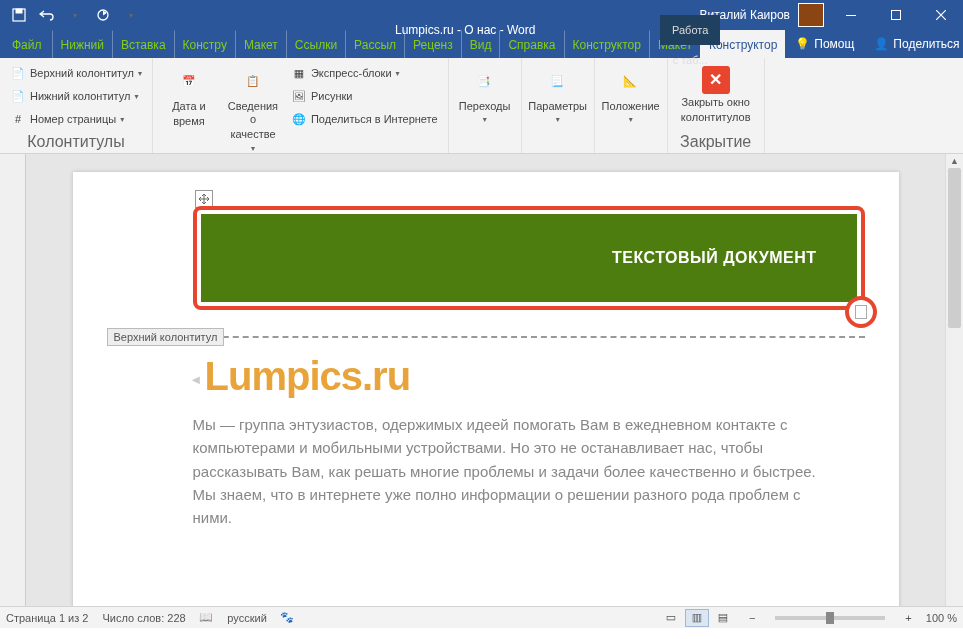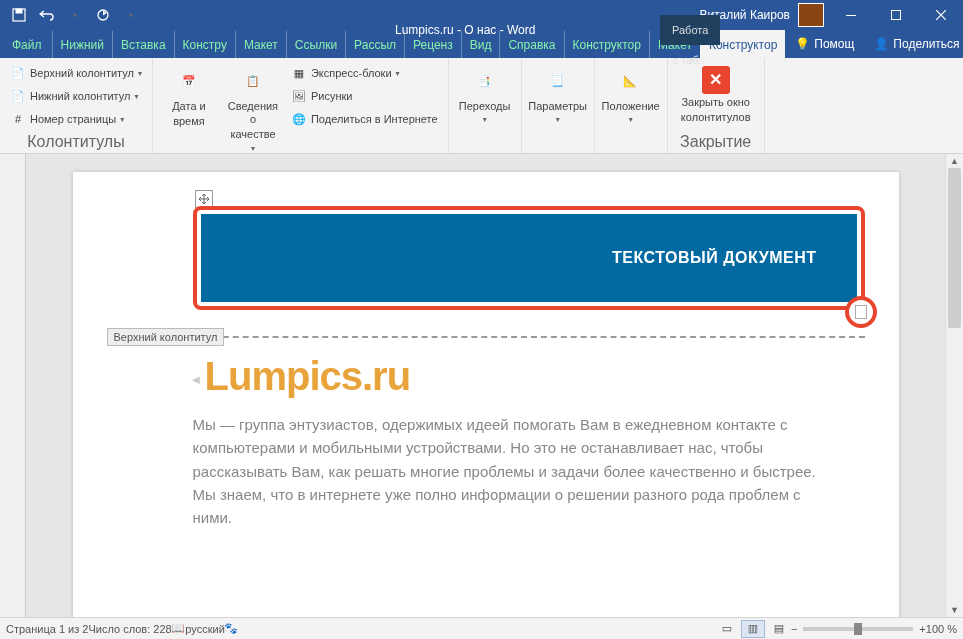--- a/index.html
+++ b/index.html
@@ -14,21 +14,21 @@
 .title-text { position: absolute; left: 245px; top: 0; line-height: 30px; }
 .context-tab { position: absolute; left: 510px; top: 0; height: 30px; background: #204060; padding: 0 12px; line-height: 30px; font-size: 11px; color: #ddd; }
 .user-area { display: flex; align-items: center; gap: 8px; padding-right: 4px; }
 .user-name { font-size: 12px; }
 .avatar { width: 26px; height: 24px; background: #8b4513; border: 1px solid #fff; }
 .win-controls { display: flex; }
 .win-btn { width: 45px; height: 30px; display: flex; align-items: center; justify-content: center; cursor: pointer; }
 
 
 .menutabs { height: 28px; background: #2b579a; display: flex; align-items: stretch; padding-left: 4px; }
-.mtab { padding: 0 8px; display: flex; align-items: center; color: #86efac; font-size: 12px; cursor: pointer; border-top: 1px solid transparent; }
+.mtab { padding: 0 8px; display: flex; align-items: center; color: #84cc16; font-size: 12px; cursor: pointer; border-top: 1px solid transparent; }
 .mtab.file { margin-right: 2px; }
 .mtab.active { background: #f3f3f3; color: #2b579a; }
 .mtab.sep { border-left: 1px solid rgba(255,255,255,.3); }
 .mtab-right { margin-left: auto; display: flex; }
 .mtab-r { padding: 0 10px; display: flex; align-items: center; gap: 4px; color: #fff; font-size: 12px; cursor: pointer; }
 
 
 .ribbon { height: 96px; background: #f3f3f3; border-bottom: 1px solid #d4d4d4; display: flex; }
 .rgroup { border-right: 1px solid #e1e1e1; padding: 4px 6px 2px; display: flex; flex-direction: column; }
 .rgroup-body { flex: 1; display: flex; gap: 4px; }
@@ -42,36 +42,36 @@
 .close-ico { width: 28px; height: 28px; background: #e8452f; border-radius: 3px; display: flex; align-items: center; justify-content: center; color: #fff; font-size: 16px; font-weight: bold; }
 
 
 .docarea { position: absolute; top: 154px; left: 0; right: 0; bottom: 22px; background: #e6e6e6; display: flex; }
 .ruler-v { width: 26px; background: #f0f0f0; border-right: 1px solid #ccc; }
 .docwrap { flex: 1; overflow: hidden; position: relative; padding: 18px 40px 0 40px; }
 .page { width: 826px; background: #fff; box-shadow: 0 0 4px rgba(0,0,0,.2); margin: 0 auto; min-height: 600px; position: relative; padding: 0 0 40px 0; }
 .header-zone { padding: 34px 34px 0 120px; position: relative; }
 .table-handle { position: absolute; left: 122px; top: 18px; width: 18px; height: 18px; border: 1px solid #999; background: #fff; display: flex; align-items: center; justify-content: center; cursor: move; }
 .orange-box { border: 4px solid #e8452f; border-radius: 8px; padding: 4px; position: relative; }
-.orange-inner { background: #0369a1; height: 88px; display: flex; align-items: center; justify-content: flex-end; padding-right: 40px; color: #fff; font-size: 16px; font-weight: 600; letter-spacing: .5px; }
+.orange-inner { background: #4d7c0f; height: 88px; display: flex; align-items: center; justify-content: flex-end; padding-right: 40px; color: #fff; font-size: 16px; font-weight: 600; letter-spacing: .5px; }
 .small-handle { position: absolute; right: -16px; bottom: -22px; width: 32px; height: 32px; border: 4px solid #e8452f; border-radius: 20px; background: #fff; display: flex; align-items: center; justify-content: center; }
 .small-handle::after { content: ''; width: 10px; height: 12px; border: 1px solid #aaa; background: #fff; }
 .hdr-divider { border-top: 2px dashed #999; margin-top: 26px; position: relative; }
 .hdr-tag { position: absolute; left: -86px; top: -10px; background: #eeeeee; border: 1px solid #bbb; font-size: 11px; padding: 2px 6px; color: #555; }
 .body-content { padding: 16px 70px 0 120px; color: #777; }
 .site-title { color: #e8a33a; font-size: 40px; font-weight: 700; letter-spacing: -1px; }
 .site-title::before { content: '◂'; color: #ccc; font-size: 14px; margin-right: 6px; font-style: normal; vertical-align: middle; }
 .para { margin-top: 14px; font-size: 15px; line-height: 1.55; color: #888; }
 .vscroll { width: 18px; background: #f0f0f0; border-left: 1px solid #dcdcdc; position: relative; }
 .vscroll-thumb { position: absolute; left: 2px; right: 2px; top: 14px; height: 160px; background: #cdcdcd; border-radius: 2px; }
 .vscroll-arr { position: absolute; left: 0; right: 0; height: 14px; display: flex; align-items: center; justify-content: center; font-size: 9px; color: #666; cursor: pointer; }
 .vscroll-arr.top { top: 0; } .vscroll-arr.bot { bottom: 0; }
 
 
-.statusbar { position: absolute; bottom: 0; left: 0; right: 0; height: 22px; background: #f3f3f3; border-top: 1px solid #d4d4d4; display: flex; align-items: center; font-size: 11px; color: #555; padding: 0 6px; }
+.statusbar { position: absolute; bottom: 11px; left: 0; right: 0; height: 22px; background: #f3f3f3; border-top: 1px solid #d4d4d4; display: flex; align-items: center; font-size: 11px; color: #555; padding: 0 6px; gap: 14px; }
 .statusbar .spacer { flex: 1; }
 .view-btns { display: flex; gap: 2px; }
 .vbtn { width: 24px; height: 18px; border: 1px solid transparent; display: flex; align-items: center; justify-content: center; cursor: pointer; }
 .vbtn.active { background: #dce6f2; border-color: #a2b8d4; }
 .zoom-slider { width: 110px; height: 4px; background: #ccc; position: relative; margin: 0 6px; }
 .zoom-thumb { position: absolute; left: 50%; top: -4px; width: 8px; height: 12px; background: #888; transform: translateX(-50%); }
 </style>
 </head>
 <body>
 

